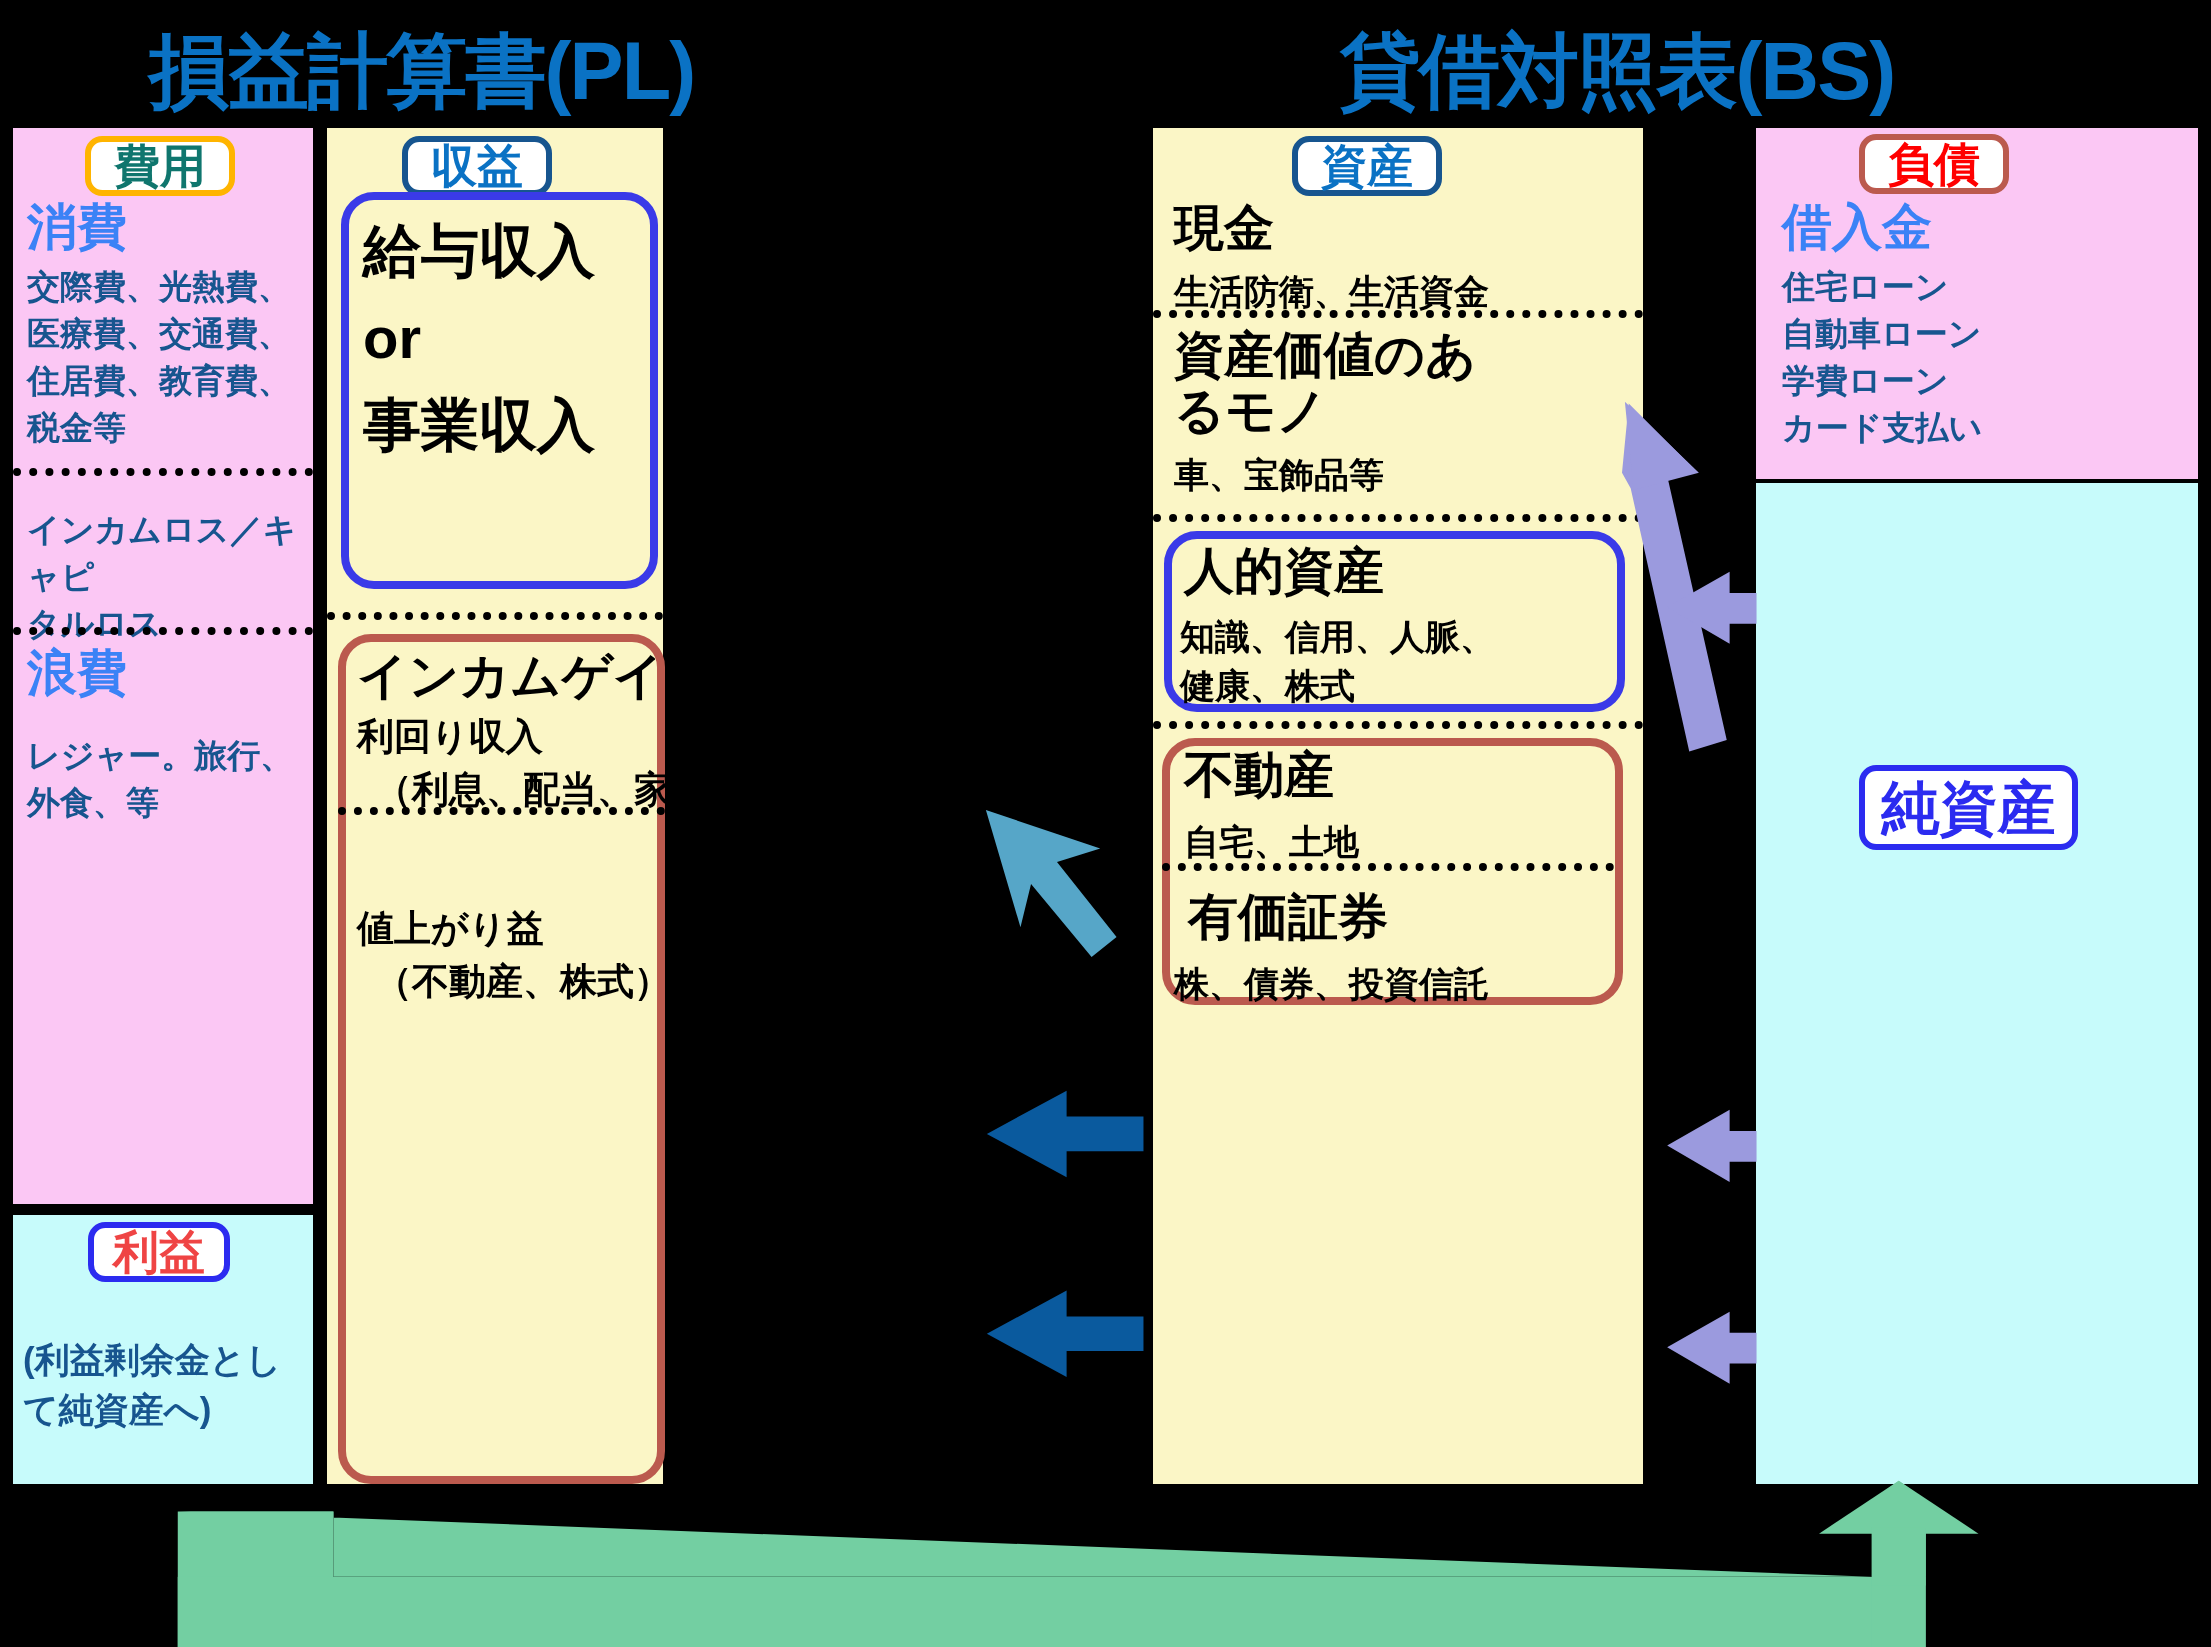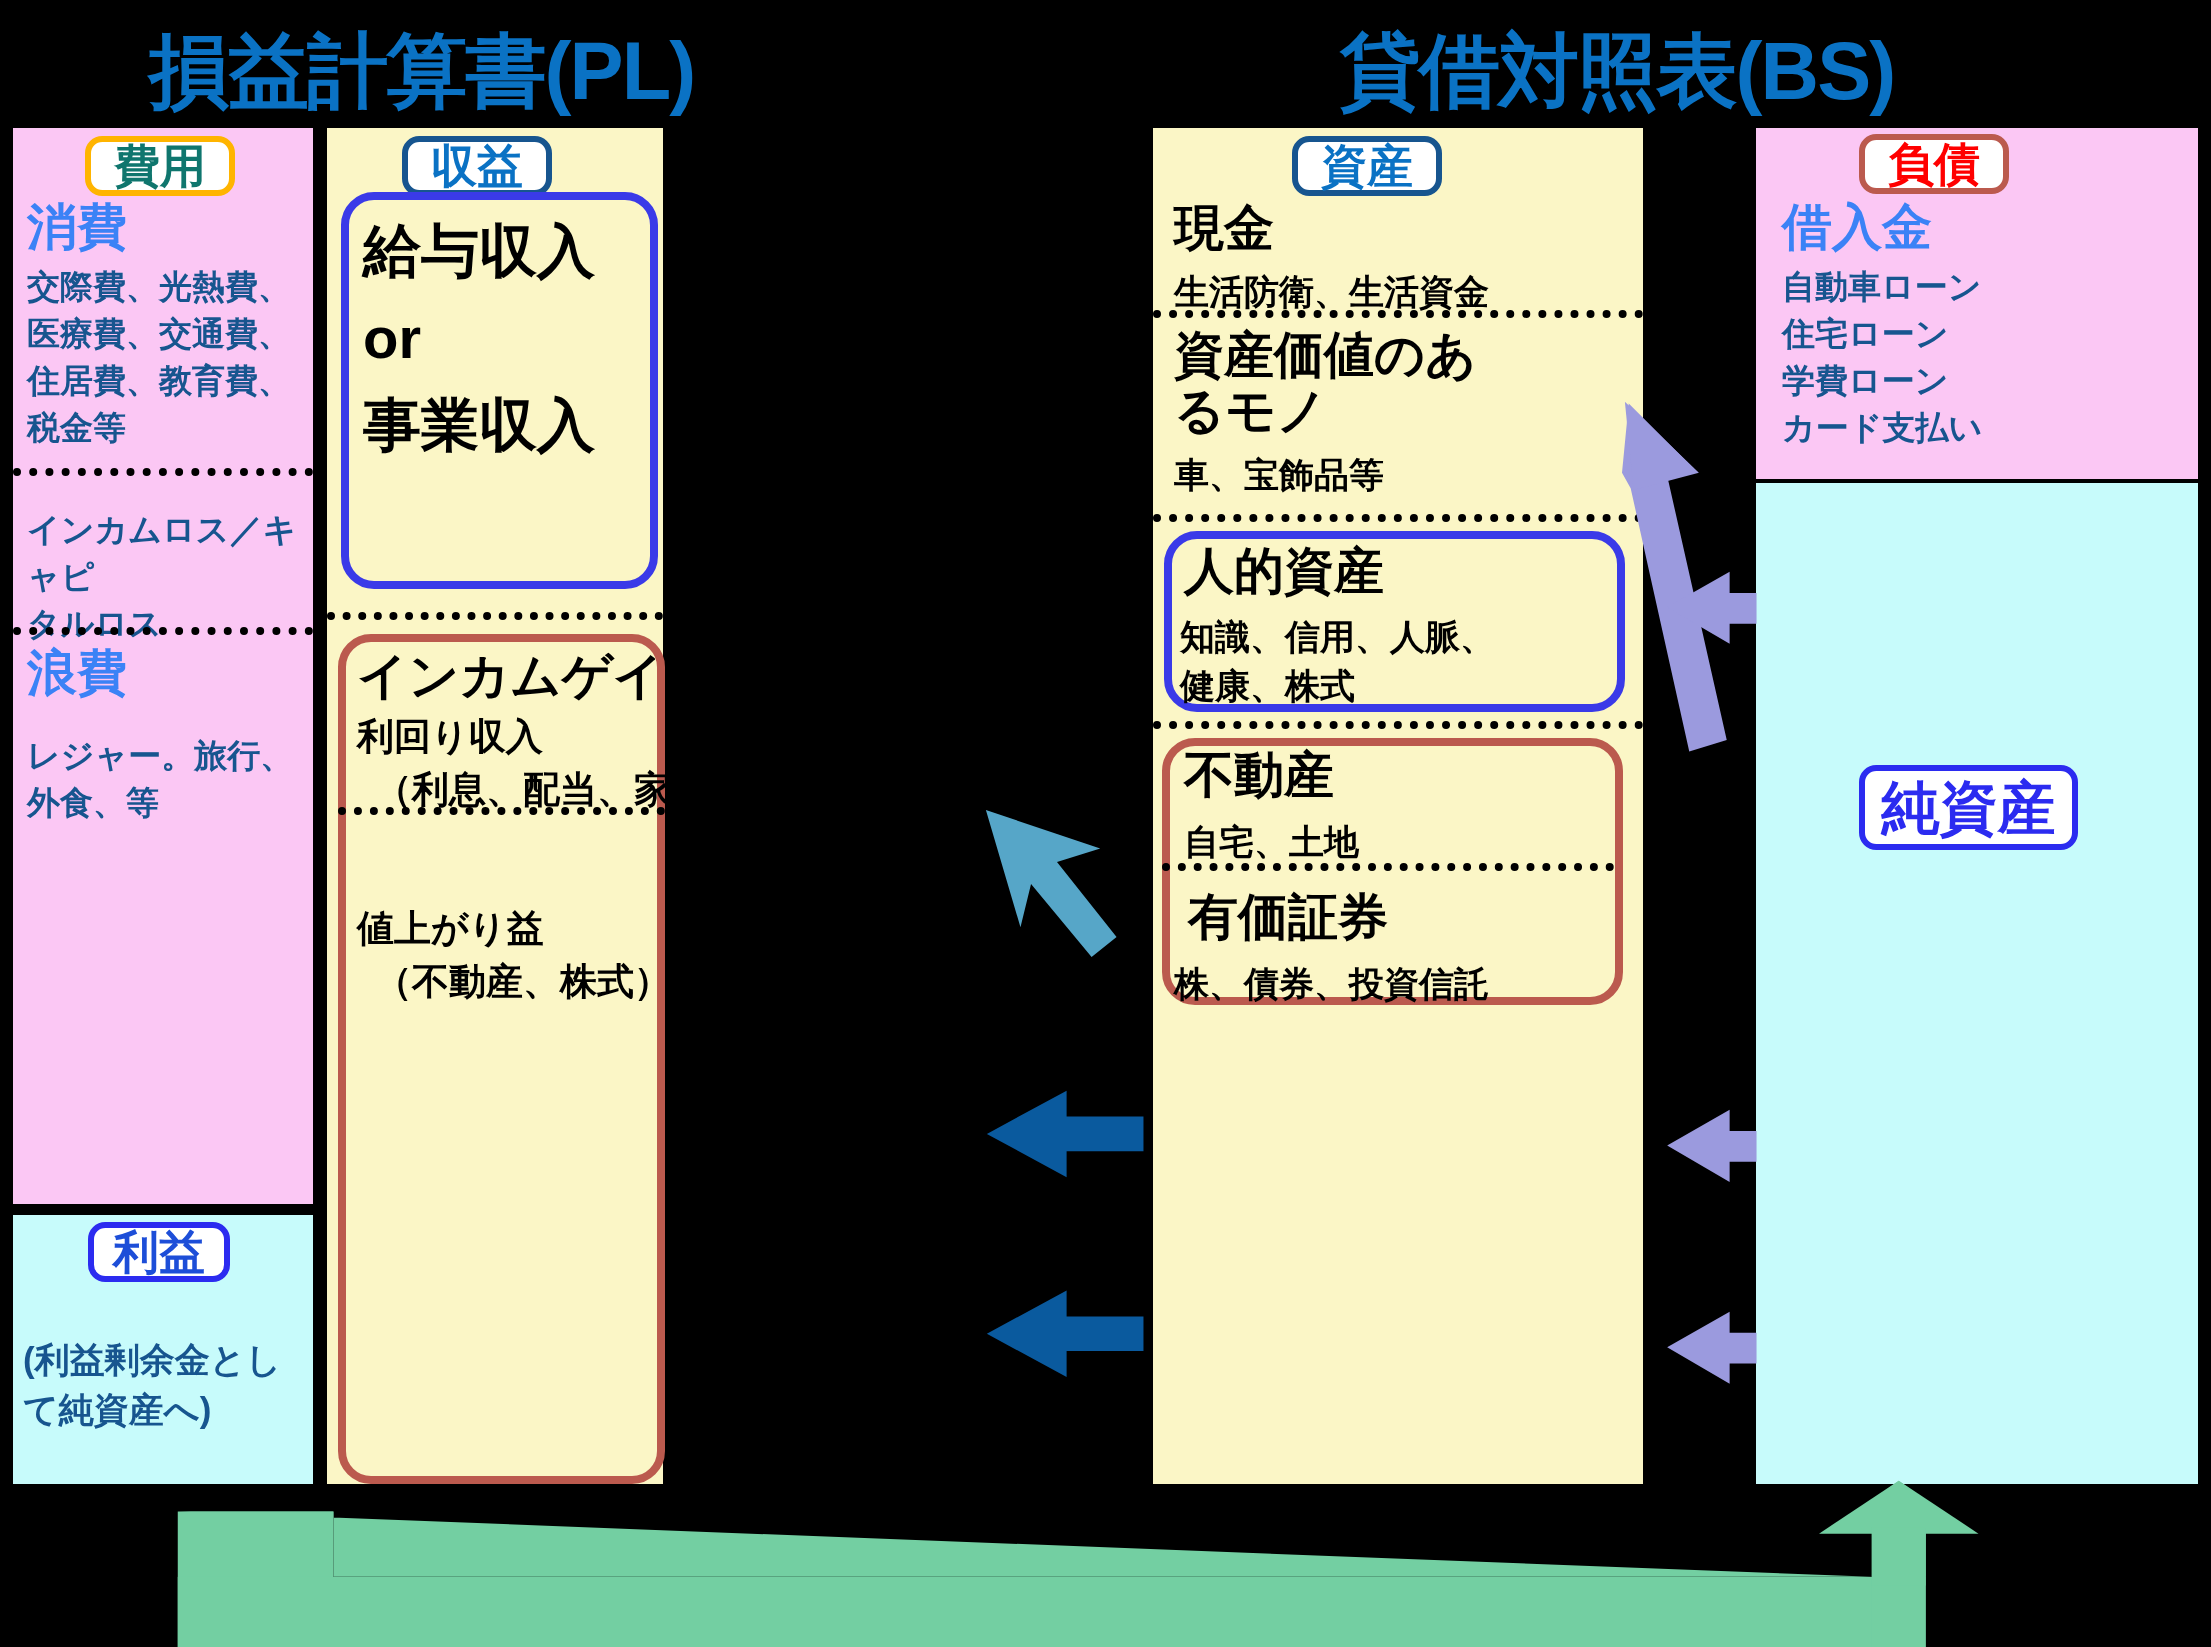--- a/index.html
+++ b/index.html
@@ -21,21 +21,21 @@
   .cyan{background:#c7fbfb;}
 
   
   .pill{position:absolute;background:#ffffff;border-radius:17.3px;
         display:flex;align-items:center;justify-content:center;
         font-weight:bold;line-height:1;box-sizing:border-box;white-space:nowrap;}
   .pill-hiyou{border:6.7px solid #ffb400;color:#0f766e;}
   .pill-shueki{border:6.7px solid #17558f;color:#0a72c4;}
   .pill-shisan{border:6.7px solid #17558f;color:#0a72c4;}
   .pill-fusai{border:6.7px solid #bb5a4e;color:#ff0000;}
-  .pill-rieki{border:6.7px solid #2b2bf0;color:#1d4ed8;}
+  .pill-rieki{border:6.7px solid #2b2bf0;color:#ef4444;}
   .pill-junshisan{border:6.7px solid #2b2bf0;color:#2b2bf0;}
 
   
   .blk{position:absolute;box-sizing:border-box;}
   .hd-blue{color:#3b82f6;font-weight:bold;font-size:50px;line-height:1.08;}
   .sub-blue{color:#17558f;font-weight:bold;font-size:33px;line-height:1.42;}
   .hd-black{color:#000;font-weight:bold;font-size:50px;line-height:1.12;}
   .sub-black{color:#000;font-weight:bold;font-size:33px;line-height:1.4;}
   .big-black{color:#000;font-weight:bold;font-size:58px;line-height:1.5;}
 
@@ -144,22 +144,22 @@
 
   <div class="dotted" style="left:1162px;top:863px;width:452px;"></div>
 
   <div class="blk hd-black" style="left:1188px;top:889px;">有価証券</div>
   <div class="blk sub-black" style="left:1174px;top:959px;font-size:35px;">株、債券、投資信託</div>
 
   <div class="panel pink" style="left:1756px;top:128px;width:442px;height:351px;"></div>
   <div class="pill pill-fusai" style="left:1859px;top:134px;width:150px;height:60px;font-size:46px;">負債</div>
   <div class="blk hd-blue" style="left:1782px;top:200px;">借入金</div>
   <div class="blk sub-blue" style="left:1782px;top:264px;width:413px;">
+    <div>住宅ローン</div>
     <div>自動車ローン</div>
-    <div>住宅ローン</div>
     <div>学費ローン</div>
     <div>カード支払い</div>
   </div>
 
   <div class="panel cyan" style="left:1756px;top:483px;width:442px;height:1001px;"></div>
   <div class="pill pill-junshisan" style="left:1859px;top:765px;width:219px;height:85px;font-size:58px;">純資産</div>
 
   <svg class="ov" viewBox="0 0 2302 1715" xmlns="http://www.w3.org/2000/svg" aria-hidden="true">
 
     <g>

